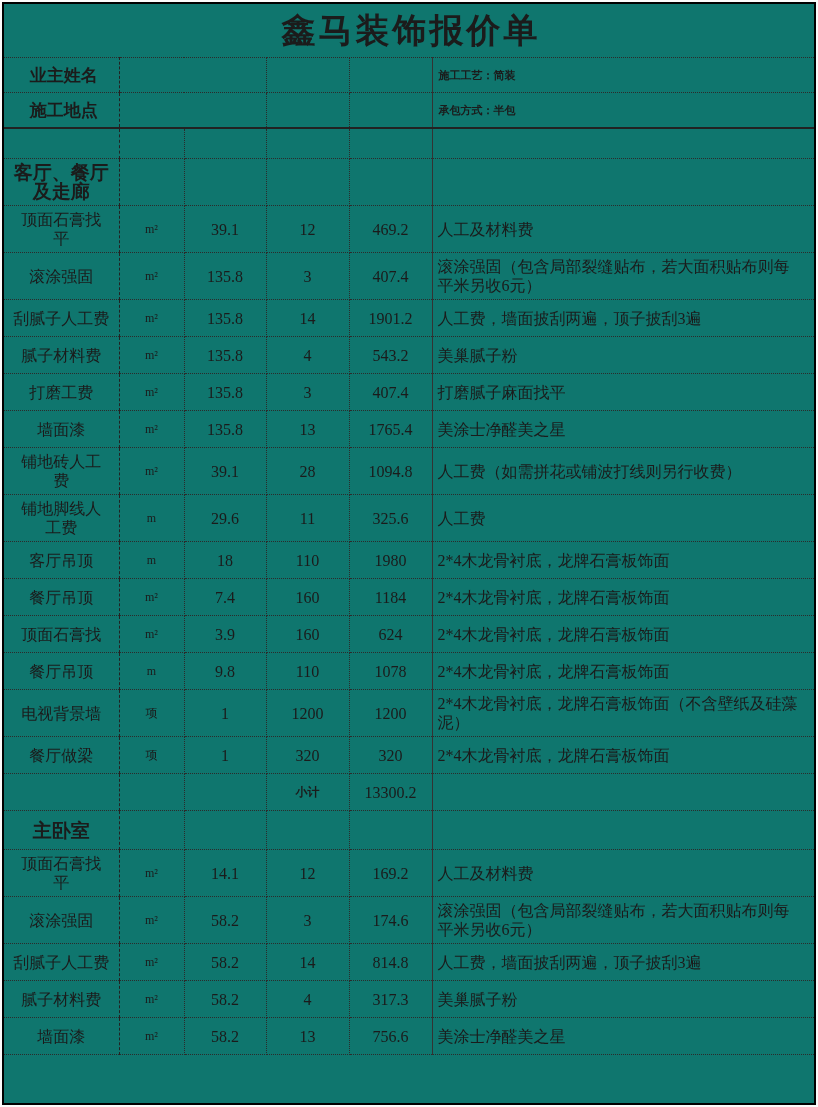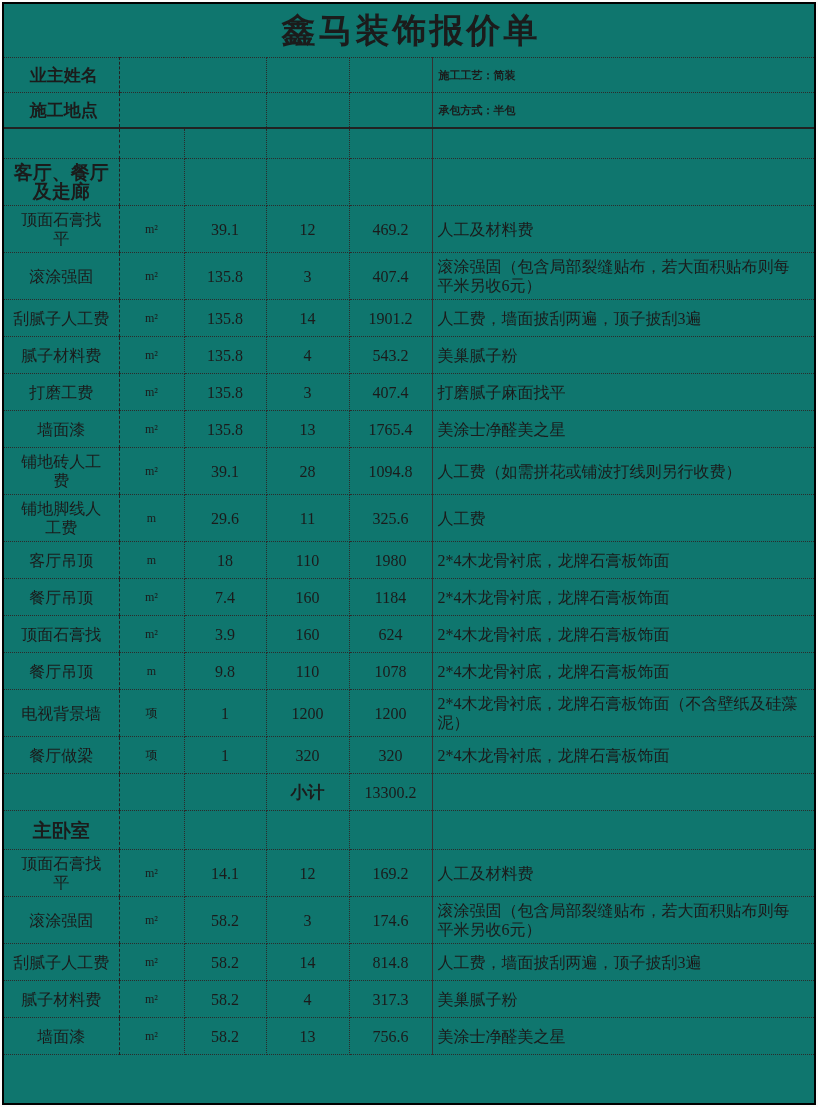--- a/index.html
+++ b/index.html
@@ -66,21 +66,21 @@
   }
   tr.r-site td { border-bottom: 2px solid #222; margin-left: 38px; }
   
   tr.r-spacer td { height: 21px; }
   
   tr.r-cols td { height: 25px; font-weight: bold; font-size: 17px; }
   
   tr.r-section td { height: 30px; }
   tr.r-section td.c-item { font-weight: bold; font-size: 19px; }
   tr.r-data td, tr.r-subtotal td { height: 28px; }
-  tr.r-subtotal td.c-price { font-weight: bold; font-size: 17px; }
+  tr.r-subtotal td.c-price { font-weight: bold; font-size: 12px; }
   td.c-remark {
     text-align: left;
     padding-left: 5px;
     padding-right: 18px;
   }
   td.c-unit { font-size: 12px; }
 </style>
 </head>
 <body>
 

